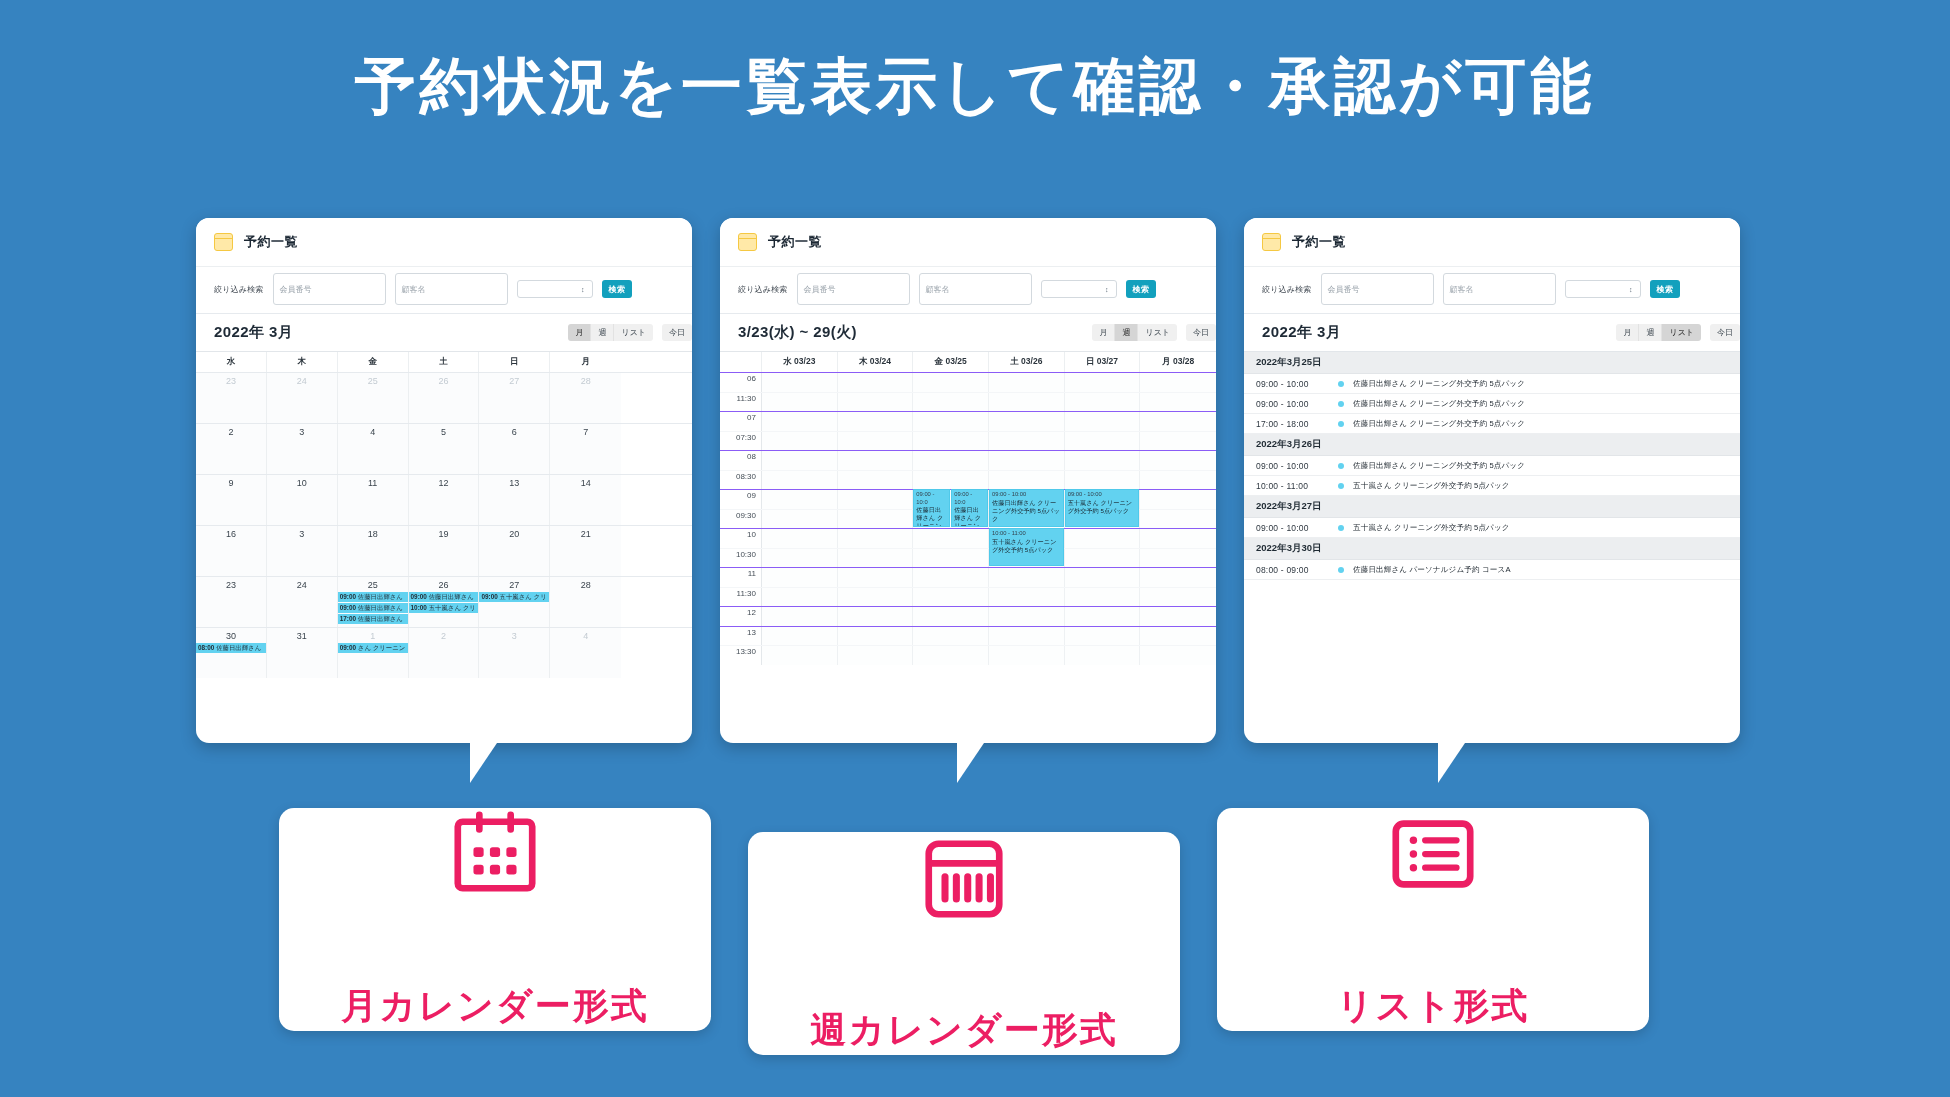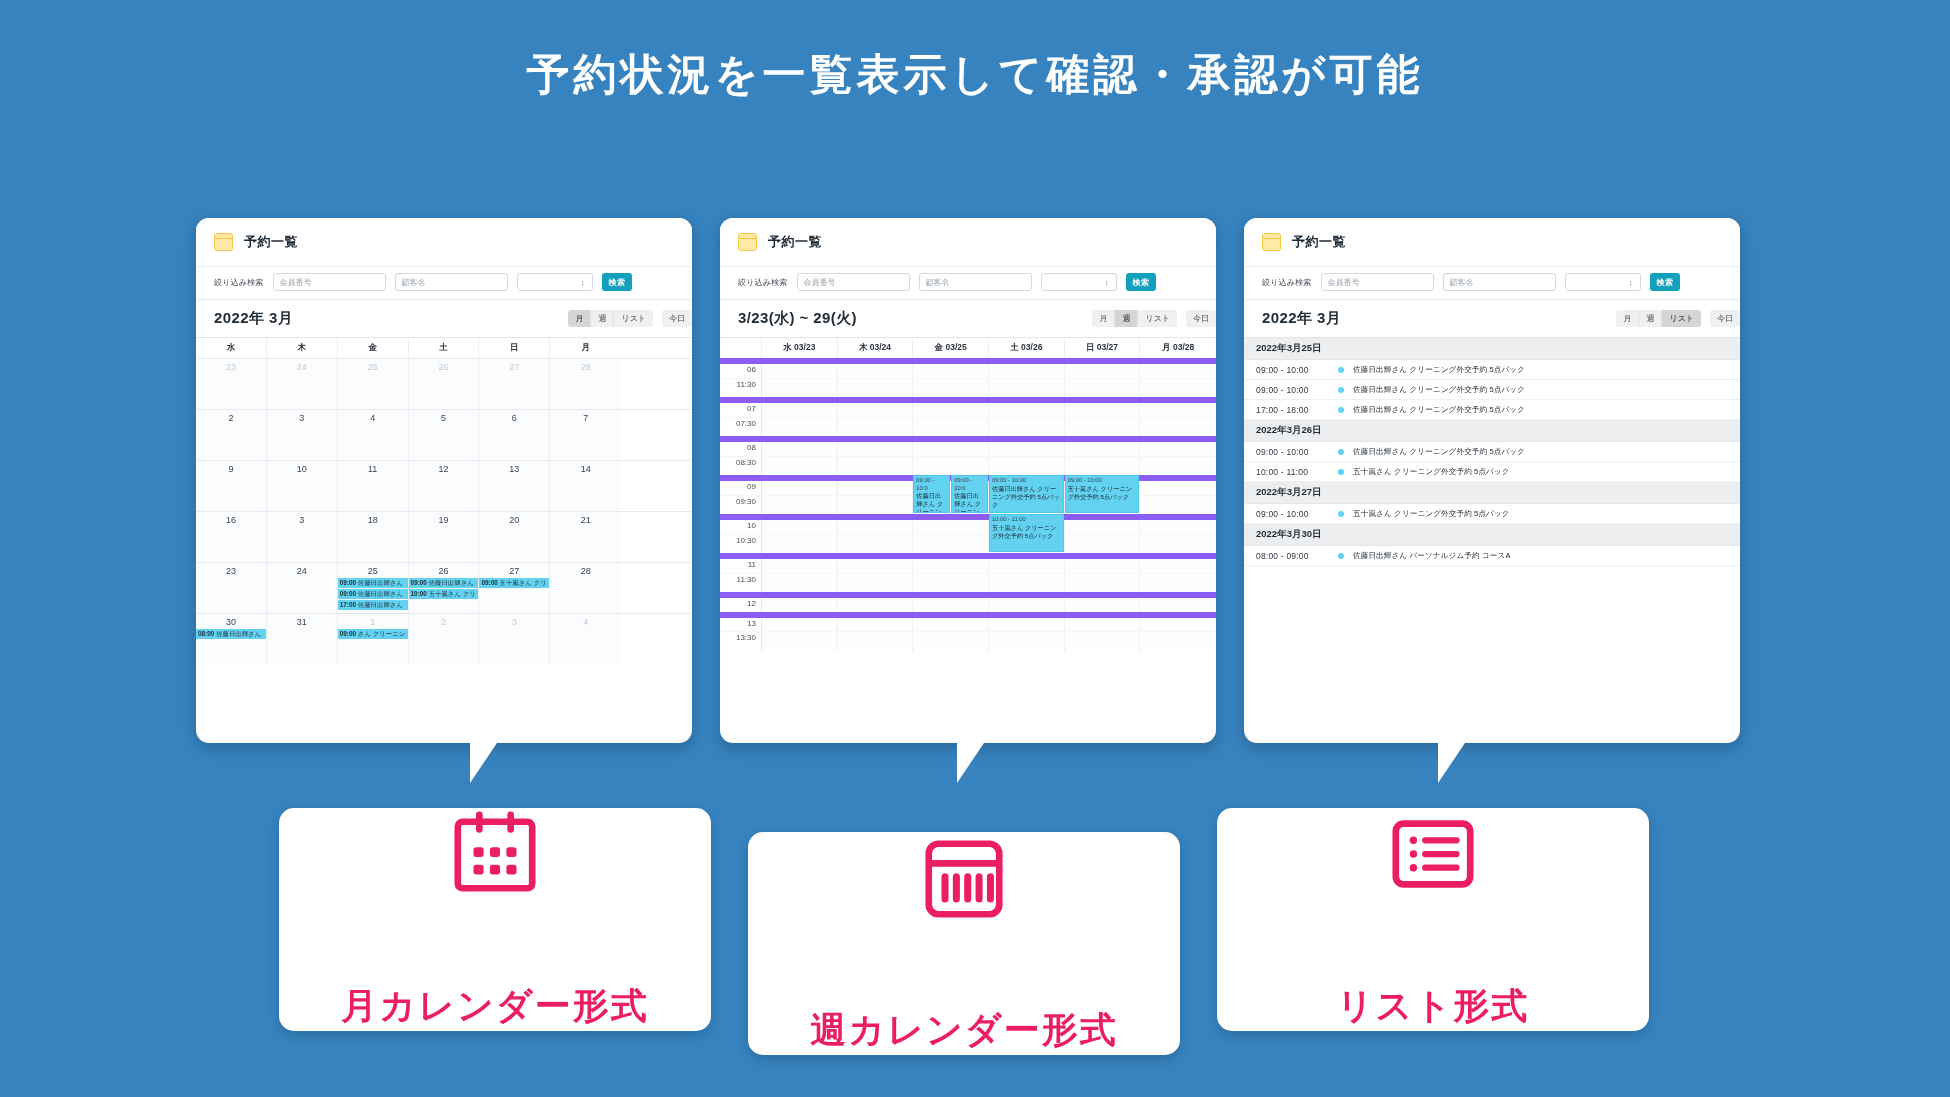--- a/index.html
+++ b/index.html
@@ -8,21 +8,21 @@
   body {
     background:#3683c0;
     font-family:"Liberation Sans","DejaVu Sans",sans-serif;
     position:relative;
   }
   
   .headline {
     position:absolute; top:48px; left:0; width:1950px;
     text-align:center;
     color:#ffffff;
-    font-size:43px;
+    font-size:61px;
     font-weight:bold;
     letter-spacing:4px;
     line-height:1.25;
     white-space:nowrap;
   }
   
   .panels { position:absolute; top:218px; left:0; width:1950px; height:530px; }
   .panel {
     position:absolute;
     top:0;
@@ -55,21 +55,21 @@
 
   .filter-bar {
     display:flex; align-items:center; gap:9px;
     padding:6px 14px 8px 18px;
     border-top:1px solid #eceff1;
     border-bottom:1px solid #e6eaee;
     background:#fff;
   }
   .filter-label { font-size:8px; color:#424a53; white-space:nowrap; letter-spacing:.2px; }
   .f-input {
-    height:18px; border:1px solid #d3d9de; border-radius:3px;
+    height:32px; border:1px solid #d3d9de; border-radius:3px;
     background:#fff; font-size:8px; color:#9aa3ab;
     display:flex; align-items:center; padding:0 6px;
   }
   .f-input.w1 { width:113px; }
   .f-input.w2 { width:113px; }
   .f-select {
     width:76px; height:18px; border:1px solid #d3d9de; border-radius:3px;
     background:#fff; display:flex; align-items:center; justify-content:flex-end;
     padding:0 7px 0 6px; position:relative;
   }
@@ -127,21 +127,21 @@
 
   
   .week-wrap { border-top:1px solid #e2e6ea; position:relative; }
   .week-head { display:grid; grid-template-columns:42px repeat(6,1fr); background:#fff; }
   .week-head div {
     font-size:8.5px; font-weight:bold; color:#2c353d; text-align:center;
     padding:4px 0; border-right:1px solid #eceff1;
   }
   .week-head div:last-child { border-right:none; }
   .week-body { position:relative; }
-  .wrow { display:grid; grid-template-columns:42px repeat(6,1fr); border-top:6px solid #8b5cf6; height:19.5px; }
+  .wrow { display:grid; grid-template-columns:42px repeat(6,1fr); border-top:1px solid #8b5cf6; height:19.5px; }
   .wrow.half { border-top:1px solid #f4f6f8; }
   .wtime { font-size:8px; color:#444d56; text-align:right; padding:1px 5px 0 0; border-right:1px solid #e4e8eb; }
   .wcell { border-right:1px solid #eef1f3; background:#fdfefe; }
   .wcell:last-child { border-right:none; }
   .wevents { position:absolute; top:0; left:42px; right:0; bottom:0; pointer-events:none; }
   .wev {
     position:absolute; background:#62d2f0; color:#17222b;
     font-size:6.2px; line-height:1.3; padding:1px 2px; overflow:hidden;
     border:.5px solid #4fc9ea;
   }

